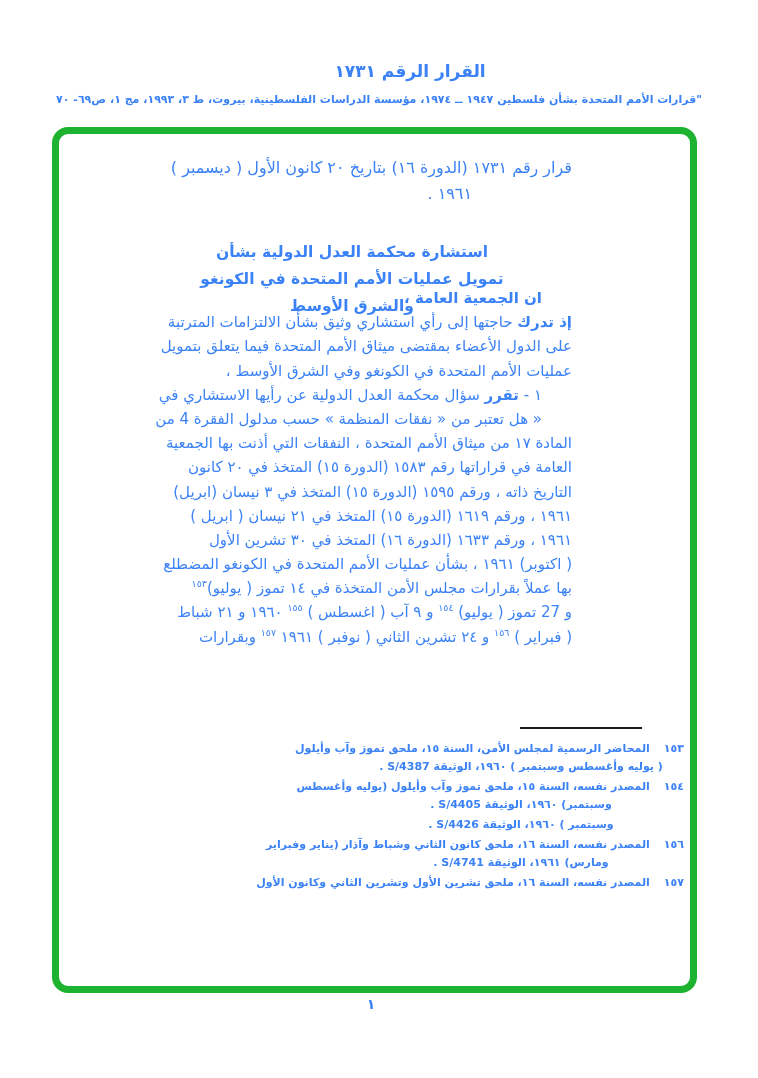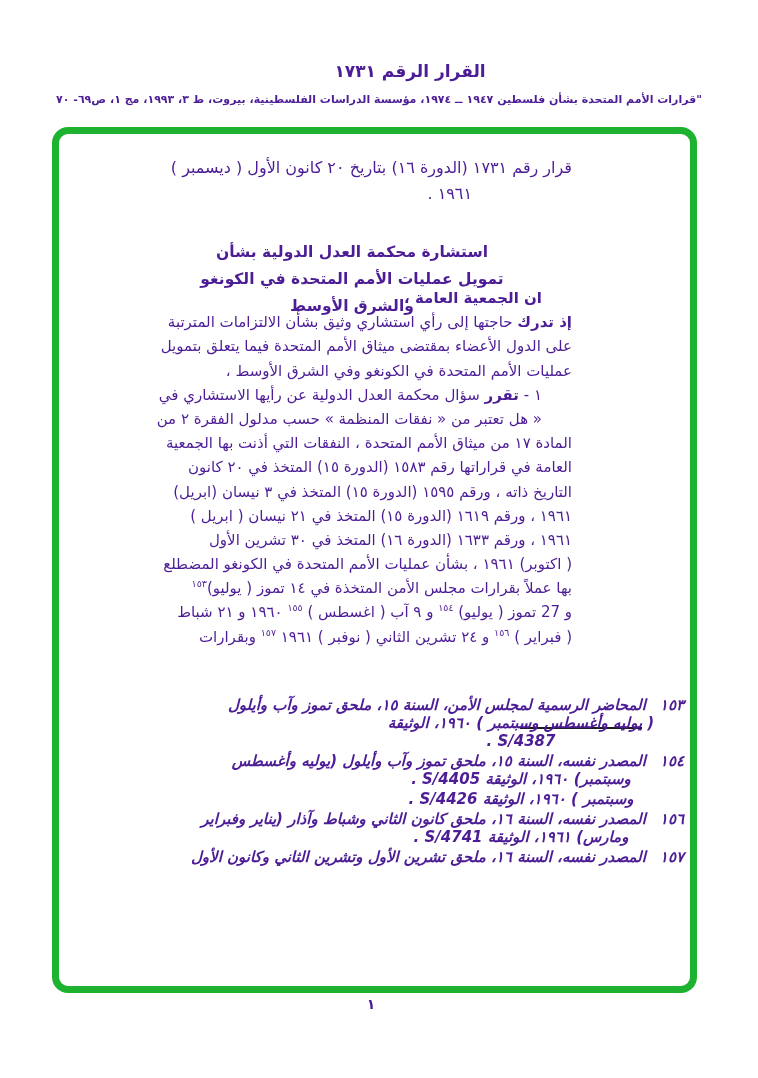--- a/index.html
+++ b/index.html
@@ -1,18 +1,18 @@
 <!DOCTYPE html>
 <html lang="ar"><head>
 <meta charset="utf-8">
 <style>
   html,body{margin:0;padding:0;background:#ffffff;}
   .page{
     position:relative;width:758px;height:1078px;background:#ffffff;
-    font-family:"DejaVu Sans",sans-serif;color:#4c1d95;overflow:hidden;
+    font-family:"DejaVu Sans",sans-serif;color:#3b82f6;overflow:hidden;
   }
   .hdr-title{
     position:absolute;top:60px;left:60px;width:700px;text-align:center;
     direction:rtl;font-weight:bold;font-size:17px;line-height:22px;
   }
   .hdr-cite{
     position:absolute;top:92px;left:54px;width:650px;text-align:center;
     direction:rtl;font-weight:bold;font-size:11px;line-height:16px;
   }
   .frame{
@@ -31,22 +31,22 @@
   .body-lines{
     position:absolute;left:150px;top:286px;width:422px;
     direction:rtl;font-size:15px;
   }
   .body-line{height:24.2px;line-height:24.2px;text-align:right;white-space:nowrap;}
   .body-line.indent{padding-right:30px;}
   .b{font-weight:bold;}
   .body-line sup{font-size:9.5px;line-height:0;}
   .fn-rule{position:absolute;left:520px;top:727px;width:122px;height:2px;background:#1a1a1a;}
   .footnotes{
-    position:absolute;left:332px;top:696px;width:352px;
-    direction:rtl;font-size:15px;font-weight:bold;font-style:italic;
+    position:absolute;left:332px;top:740px;width:352px;
+    direction:rtl;font-size:11px;font-weight:bold;
   }
   .footnote{margin-bottom:2px;}
   .fn-l1{text-align:right;line-height:18px;white-space:nowrap;}
   .fn-num{margin-left:14px;}
   .fn-l2{text-align:center;line-height:18px;padding-left:26px;}
   .page-num{
     position:absolute;top:996px;left:0;width:742px;text-align:center;
     font-weight:bold;font-size:14px;
   }
 </style>
@@ -71,21 +71,21 @@
     <div>تمويل عمليات الأمم المتحدة في الكونغو</div>
     <div>والشرق الأوسط</div>
   </div>
 
   <div class="body-lines">
       <div class="body-line indent"><span class="b">ان الجمعية العامة ،</span></div>
       <div class="body-line"><span class="b">إذ تدرك</span><span> حاجتها إلى رأي استشاري وثيق بشأن الالتزامات المترتبة</span></div>
       <div class="body-line"><span>على الدول الأعضاء بمقتضى ميثاق الأمم المتحدة فيما يتعلق بتمويل</span></div>
       <div class="body-line"><span>عمليات الأمم المتحدة في الكونغو وفي الشرق الأوسط ،</span></div>
       <div class="body-line indent"><span>١ - </span><span class="b">تقرر</span><span> سؤال محكمة العدل الدولية عن رأيها الاستشاري في</span></div>
-      <div class="body-line indent"><span>« هل تعتبر من « نفقات المنظمة » حسب مدلول الفقرة ٢ من</span></div>
+      <div class="body-line indent"><span>« هل تعتبر من « نفقات المنظمة » حسب مدلول الفقرة 4 من</span></div>
       <div class="body-line"><span>المادة ١٧ من ميثاق الأمم المتحدة ، النفقات التي أذنت بها الجمعية</span></div>
       <div class="body-line"><span>العامة في قراراتها رقم ١٥٨٣ (الدورة ١٥) المتخذ في ٢٠ كانون</span></div>
       <div class="body-line"><span>التاريخ ذاته ، ورقم ١٥٩٥ (الدورة ١٥) المتخذ في ٣ نيسان (ابريل)</span></div>
       <div class="body-line"><span>١٩٦١ ، ورقم ١٦١٩ (الدورة ١٥) المتخذ في ٢١ نيسان ( ابريل )</span></div>
       <div class="body-line"><span>١٩٦١ ، ورقم ١٦٣٣ (الدورة ١٦) المتخذ في ٣٠ تشرين الأول</span></div>
       <div class="body-line"><span>( اكتوبر) ١٩٦١ ، بشأن عمليات الأمم المتحدة في الكونغو المضطلع</span></div>
       <div class="body-line"><span>بها عملاً بقرارات مجلس الأمن المتخذة في ١٤ تموز ( يوليو)</span><sup>١٥٣</sup></div>
       <div class="body-line"><span>و 27 تموز ( يوليو) </span><sup>١٥٤</sup><span> و ٩ آب ( اغسطس ) </span><sup>١٥٥</sup><span> ١٩٦٠ و ٢١ شباط</span></div>
       <div class="body-line"><span>( فبراير ) </span><sup>١٥٦</sup><span> و ٢٤ تشرين الثاني ( نوفبر ) ١٩٦١ </span><sup>١٥٧</sup><span> وبقرارات</span></div>
     </div>

